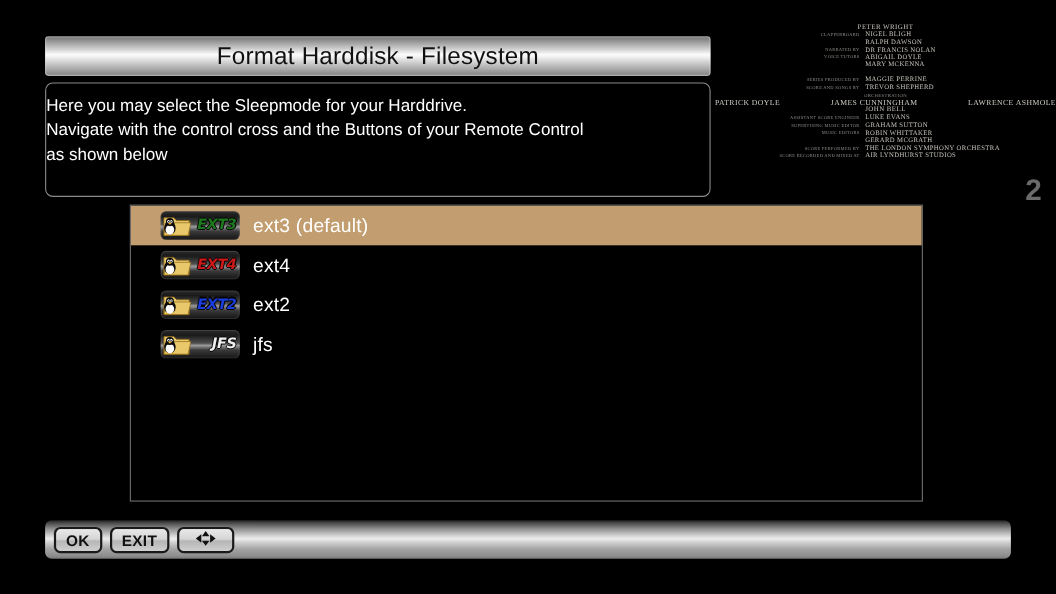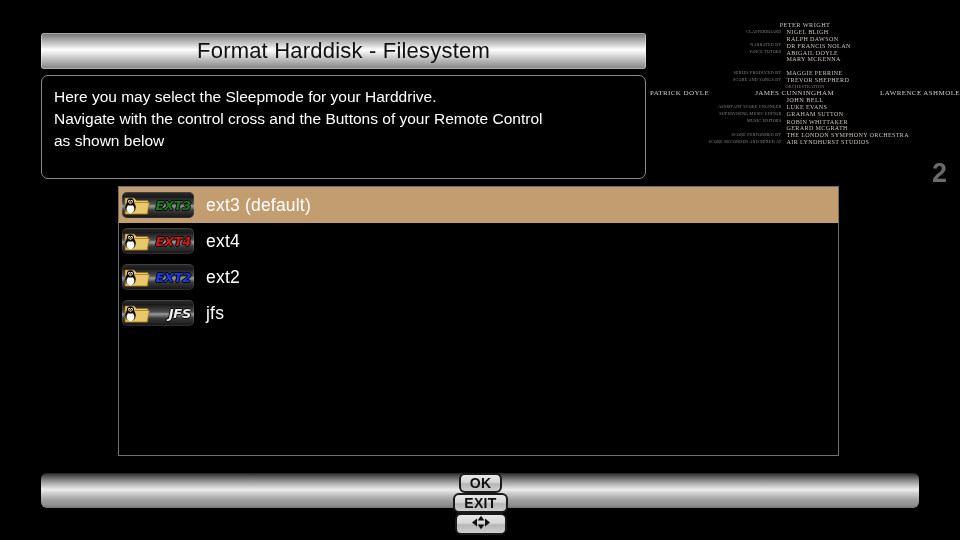--- a/index.html
+++ b/index.html
@@ -137,21 +137,21 @@
   #description-box {
     position: absolute;
     left: 41px;
     top: 75px;
     width: 605px;
     height: 104px;
     border: 1px solid #8a8a8a;
     border-radius: 7px;
     background: #000;
     box-sizing: border-box;
-    padding: 10px 12px 0 12px;
+    padding: 10px 12px 0 0;
   }
   #description-text {
     font-size: 15.5px;
     line-height: 22px;
     color: #ffffff;
     white-space: pre-line;
   }
 
   
   #list-panel {
@@ -163,21 +163,21 @@
     border: 1px solid #707070;
     background: #000;
     box-sizing: border-box;
     overflow: hidden;
   }
   .fs-row {
     position: relative;
     height: 36px;
     display: flex;
     align-items: center;
-    padding-left: 3px;
+    padding-left: 27px;
     box-sizing: border-box;
     text-align: center;
   }
   .fs-row.selected {
     background: #c29d6f;
   }
   .fs-label {
     font-size: 17.5px;
     color: #ffffff;
     margin-left: 12px;
@@ -236,21 +236,20 @@
         #d3d3d3 40%,
         #ececec 48%,
         #c9c9c9 60%,
         #a2a2a2 76%,
         #8e8e8e 92%,
         #777777 100%);
     display: flex;
     align-items: center;
     padding-left: 8px;
     box-sizing: border-box;
-    flex-direction: column;
   }
   .ab-button {
     height: 24px;
     min-width: 34px;
     margin-right: 7px;
     padding: 0 9px;
     border: 2px solid #1a1a1a;
     border-radius: 6px;
     background: linear-gradient(to bottom, #e8e8e8 0%, #d6d6d6 45%, #b6b6b6 55%, #cfcfcf 100%);
     display: flex;

